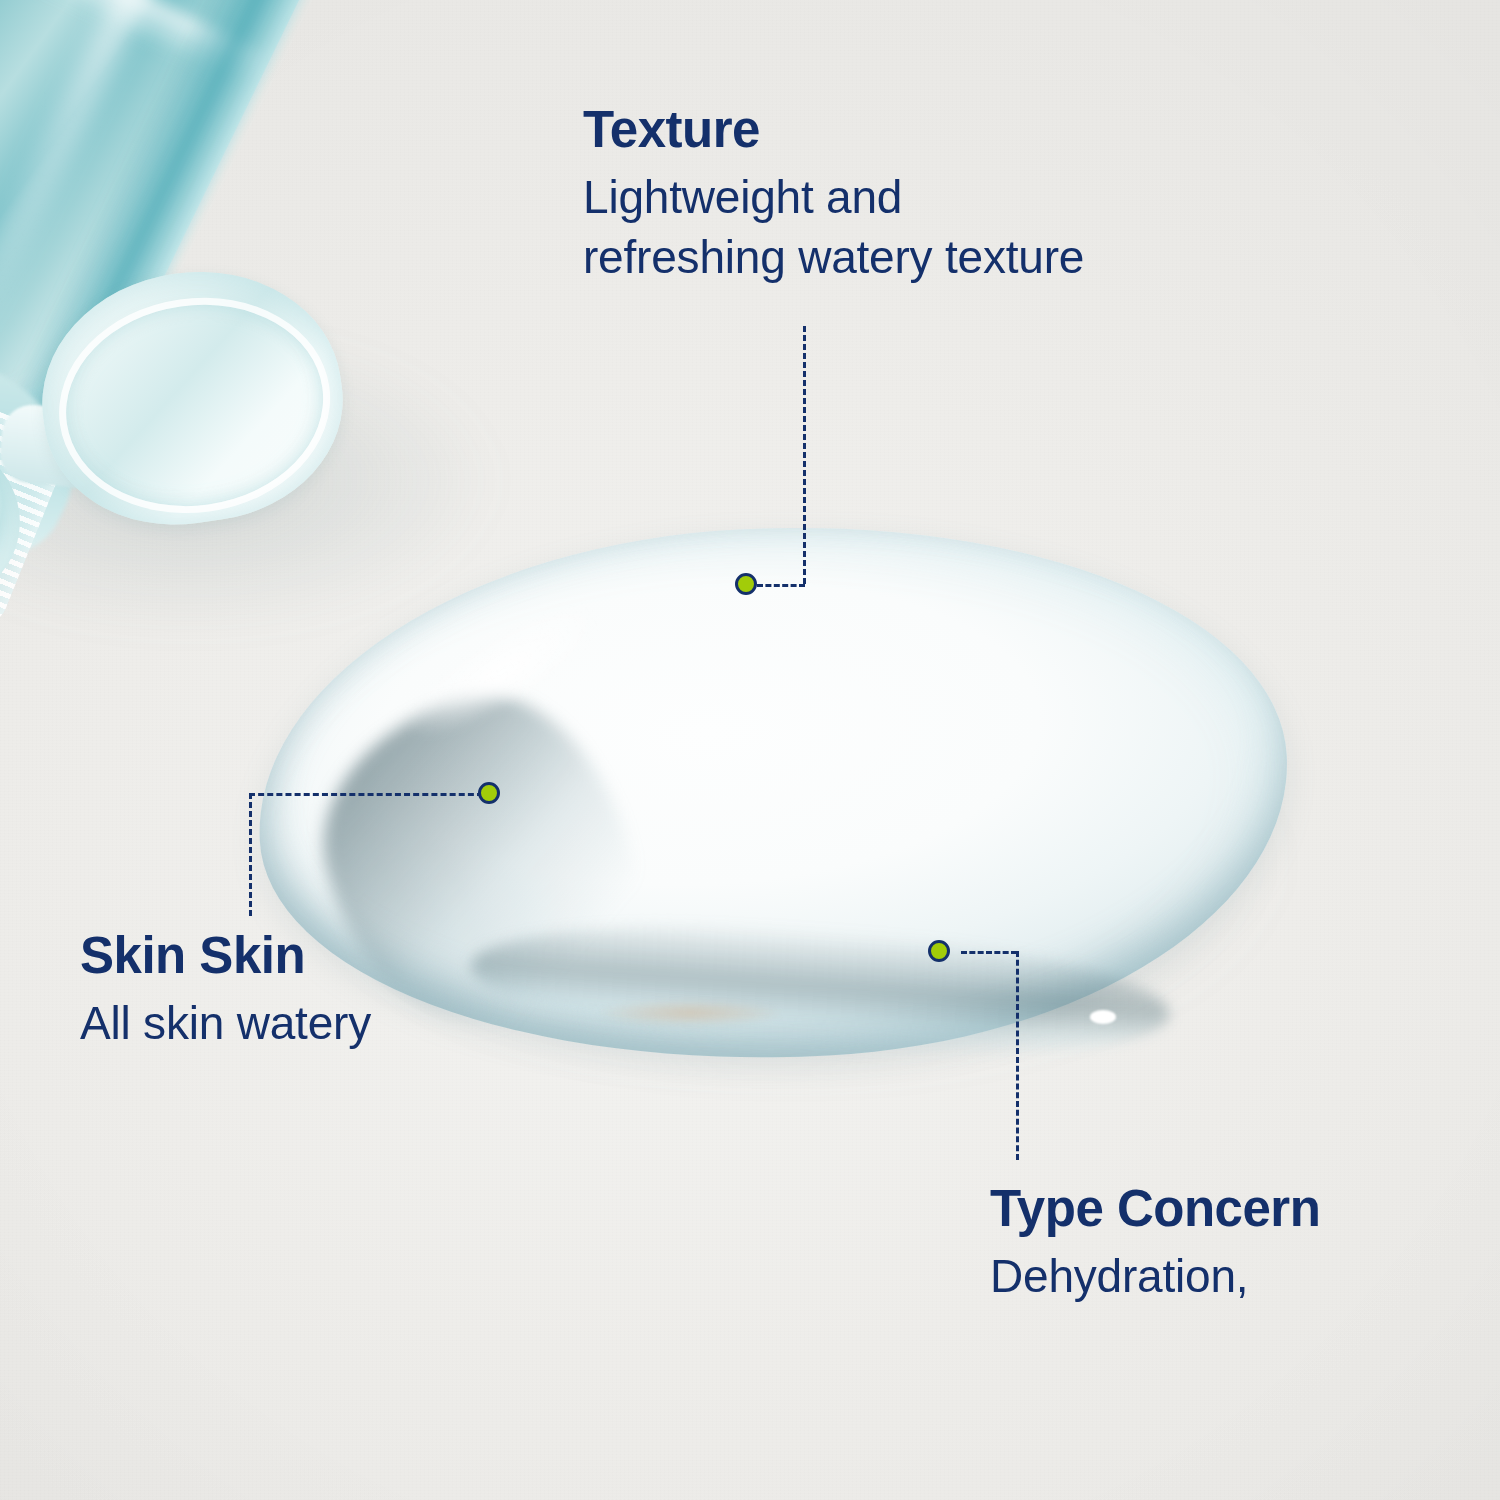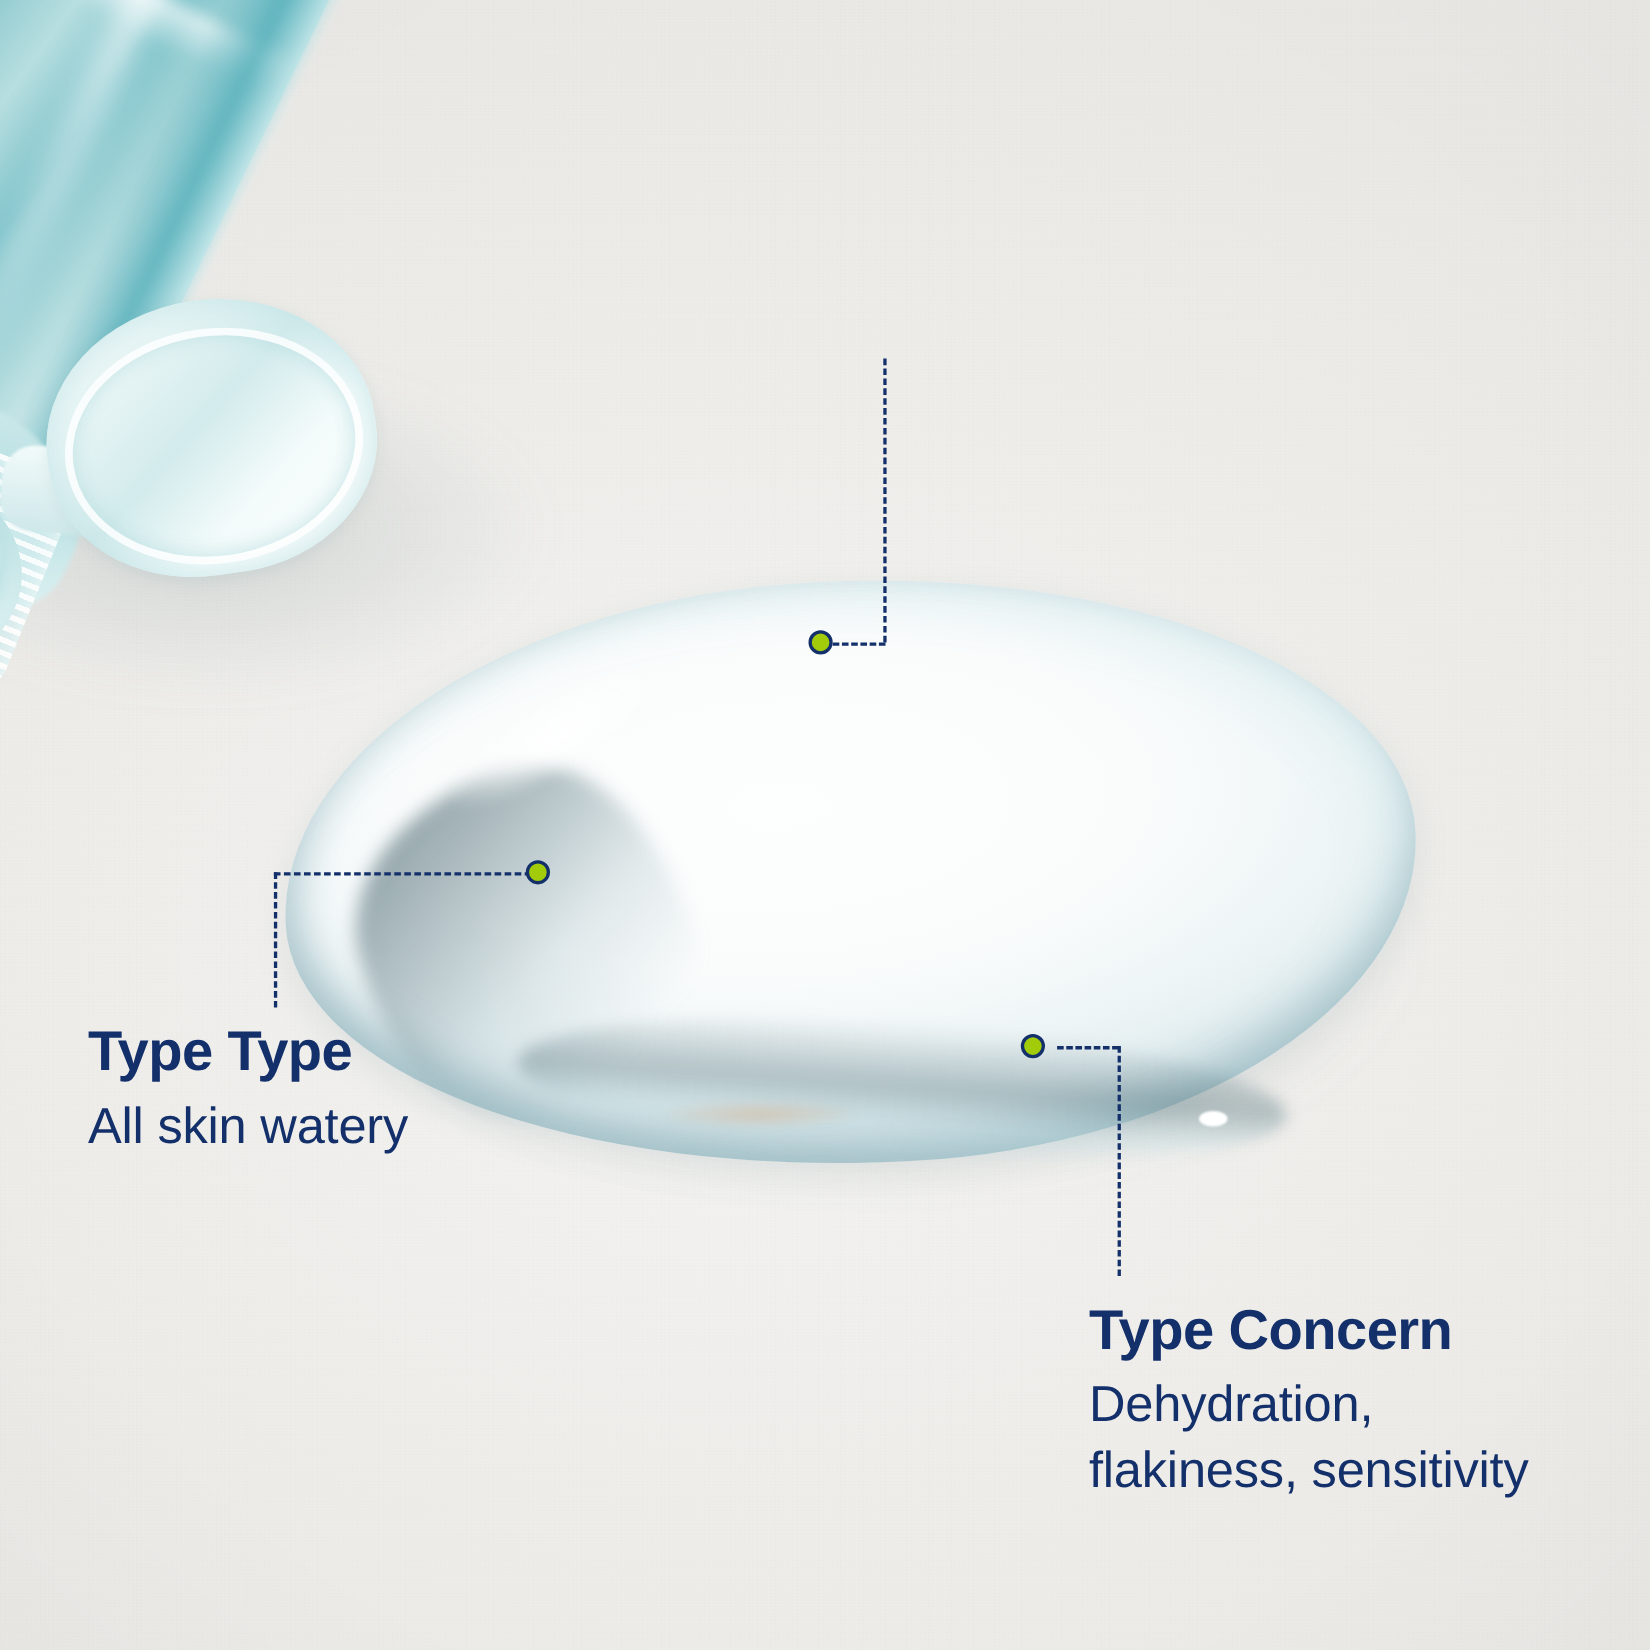--- a/index.html
+++ b/index.html
@@ -390,29 +390,35 @@
     <div class="dash-v" style="left:249px; top:793px; height:123px;"></div>
     <div class="dot" style="left:478px; top:782px;"></div>
   </div>
 
   <div class="connector">
     <div class="dash-h" style="left:961px; top:951px; width:56px;"></div>
     <div class="dash-v" style="left:1016px; top:951px; height:209px;"></div>
     <div class="dot" style="left:928px; top:940px;"></div>
   </div>
 
+  <div class="callout" id="callout-texture">
+    <h3>Texture</h3>
+    <p>
+      <span>Lightweight and</span>
+      <span>refreshing watery texture</span>
+    </p>
+  </div>
 
   <div class="callout" id="callout-skintype">
-    <h3>Type Type</h3>
+    <h3>Skin Skin</h3>
     <p>
       <span>All skin watery</span>
     </p>
   </div>
 
   <div class="callout" id="callout-concern">
     <h3>Type Concern</h3>
     <p>
       <span>Dehydration,</span>
-      <span>flakiness, sensitivity</span>
     </p>
   </div>
 
 </div>
 
 </body></html>

